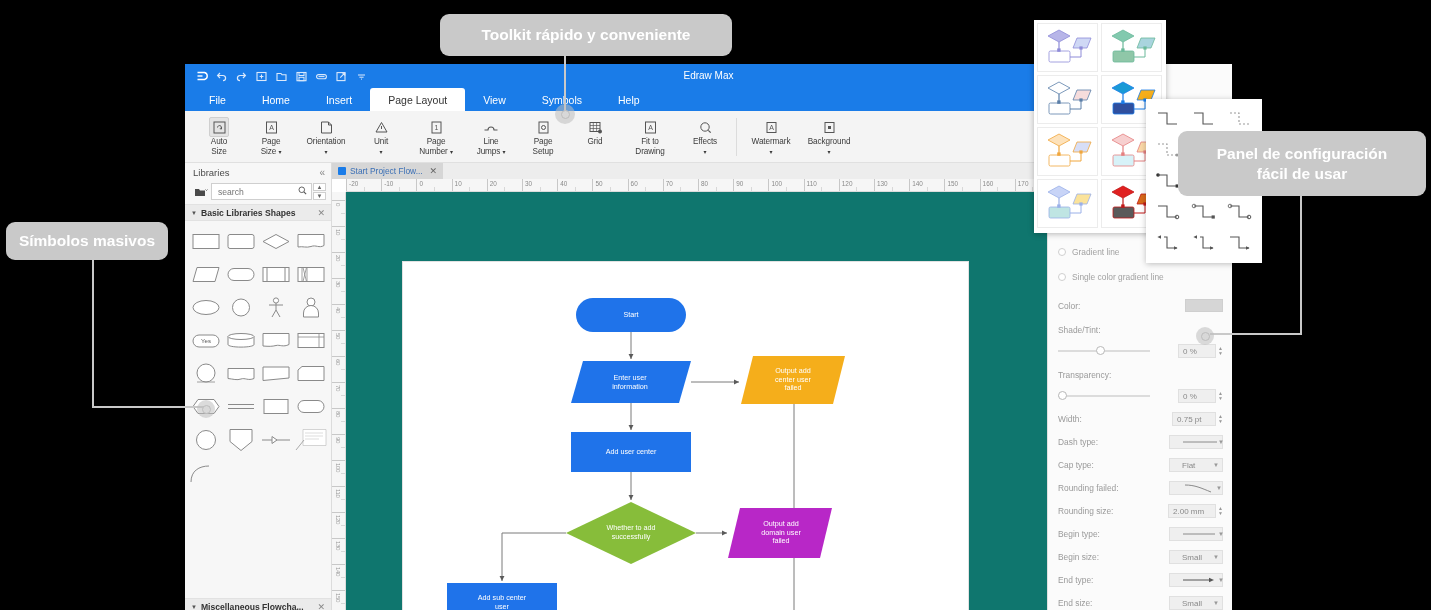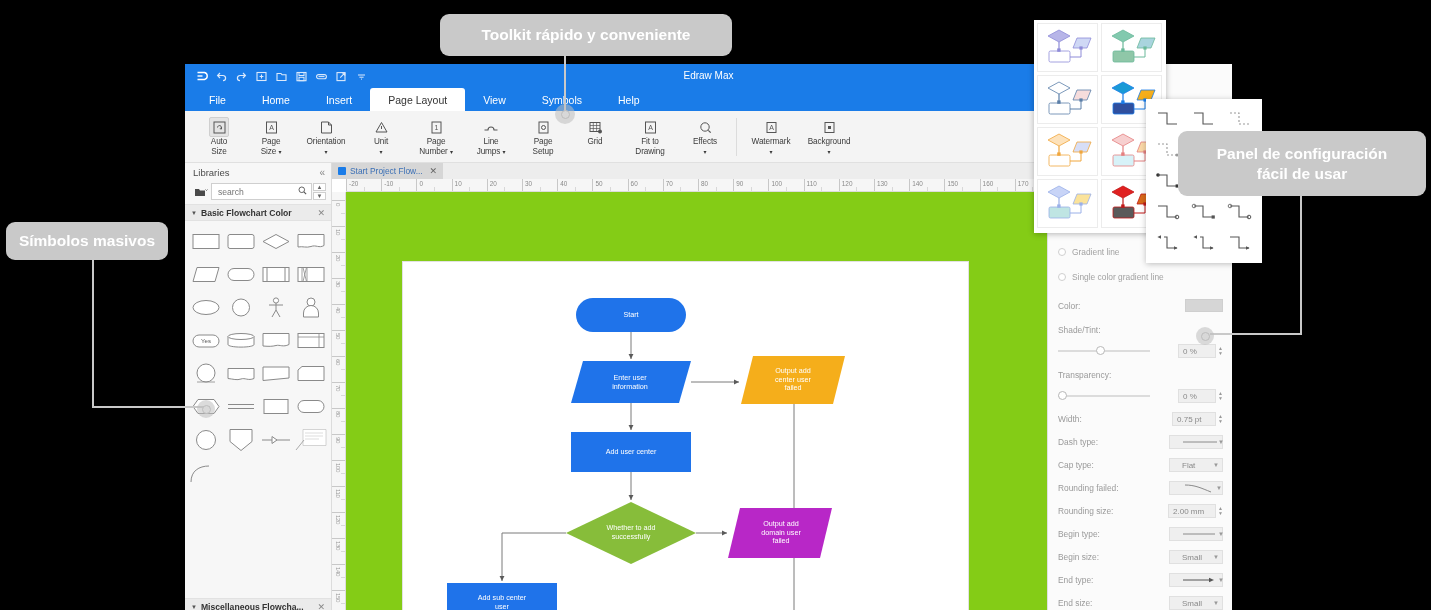--- a/index.html
+++ b/index.html
@@ -151,21 +151,21 @@
   }
   .vr-tick { position: absolute; left: 0; width: 14px; height: 1px; background: #c8c8c8; }
   .vr-lbl {
     position: absolute; left: 3px; font-size: 6.2px; color: #9a9a9a;
     writing-mode: vertical-rl; text-orientation: mixed; letter-spacing: -0.4px;
   }
   .vr-minor { position: absolute; right: 0; width: 4px; height: 1px; background: #d8d8d8; }
 
   .canvas {
     position: absolute; left: 14px; top: 29px; width: 858px; height: 418px;
-    background: #84cc16; overflow: hidden;
+    background: #0f766e; overflow: hidden;
   }
   .page {
     position: absolute; left: 57px; top: 70px; width: 565px; height: 420px;
     background: #fff; box-shadow: 0 0 0 1px #e2e2e2;
   }
   .fc-svg { position: absolute; left: 0; top: 0; }
   .fc-label {
     position: absolute; color: #fff; font-size: 7.2px; line-height: 1.22;
     text-align: center; display: flex; align-items: center; justify-content: center;
     pointer-events: none;
@@ -485,21 +485,21 @@
         </div>
         <div class="lib-spin">
           <div>▲</div>
           <div>▼</div>
         </div>
       </div>
 
       <div class="lib-group">
         <span class="gl">
             <span class="carat">▼</span>
-          <span>Basic Flowchart Color</span>
+          <span>Basic Libraries Shapes</span>
           </span>
         <span class="gclose">✕</span>
       </div>
 
       <div class="shape-grid">
         <div class="shape-cell">
             <svg width="28" height="17">
               <rect x="1" y="1.5" width="26" height="14" fill="#fff" stroke="#8a8a8a"></rect>
             </svg>
           </div>

